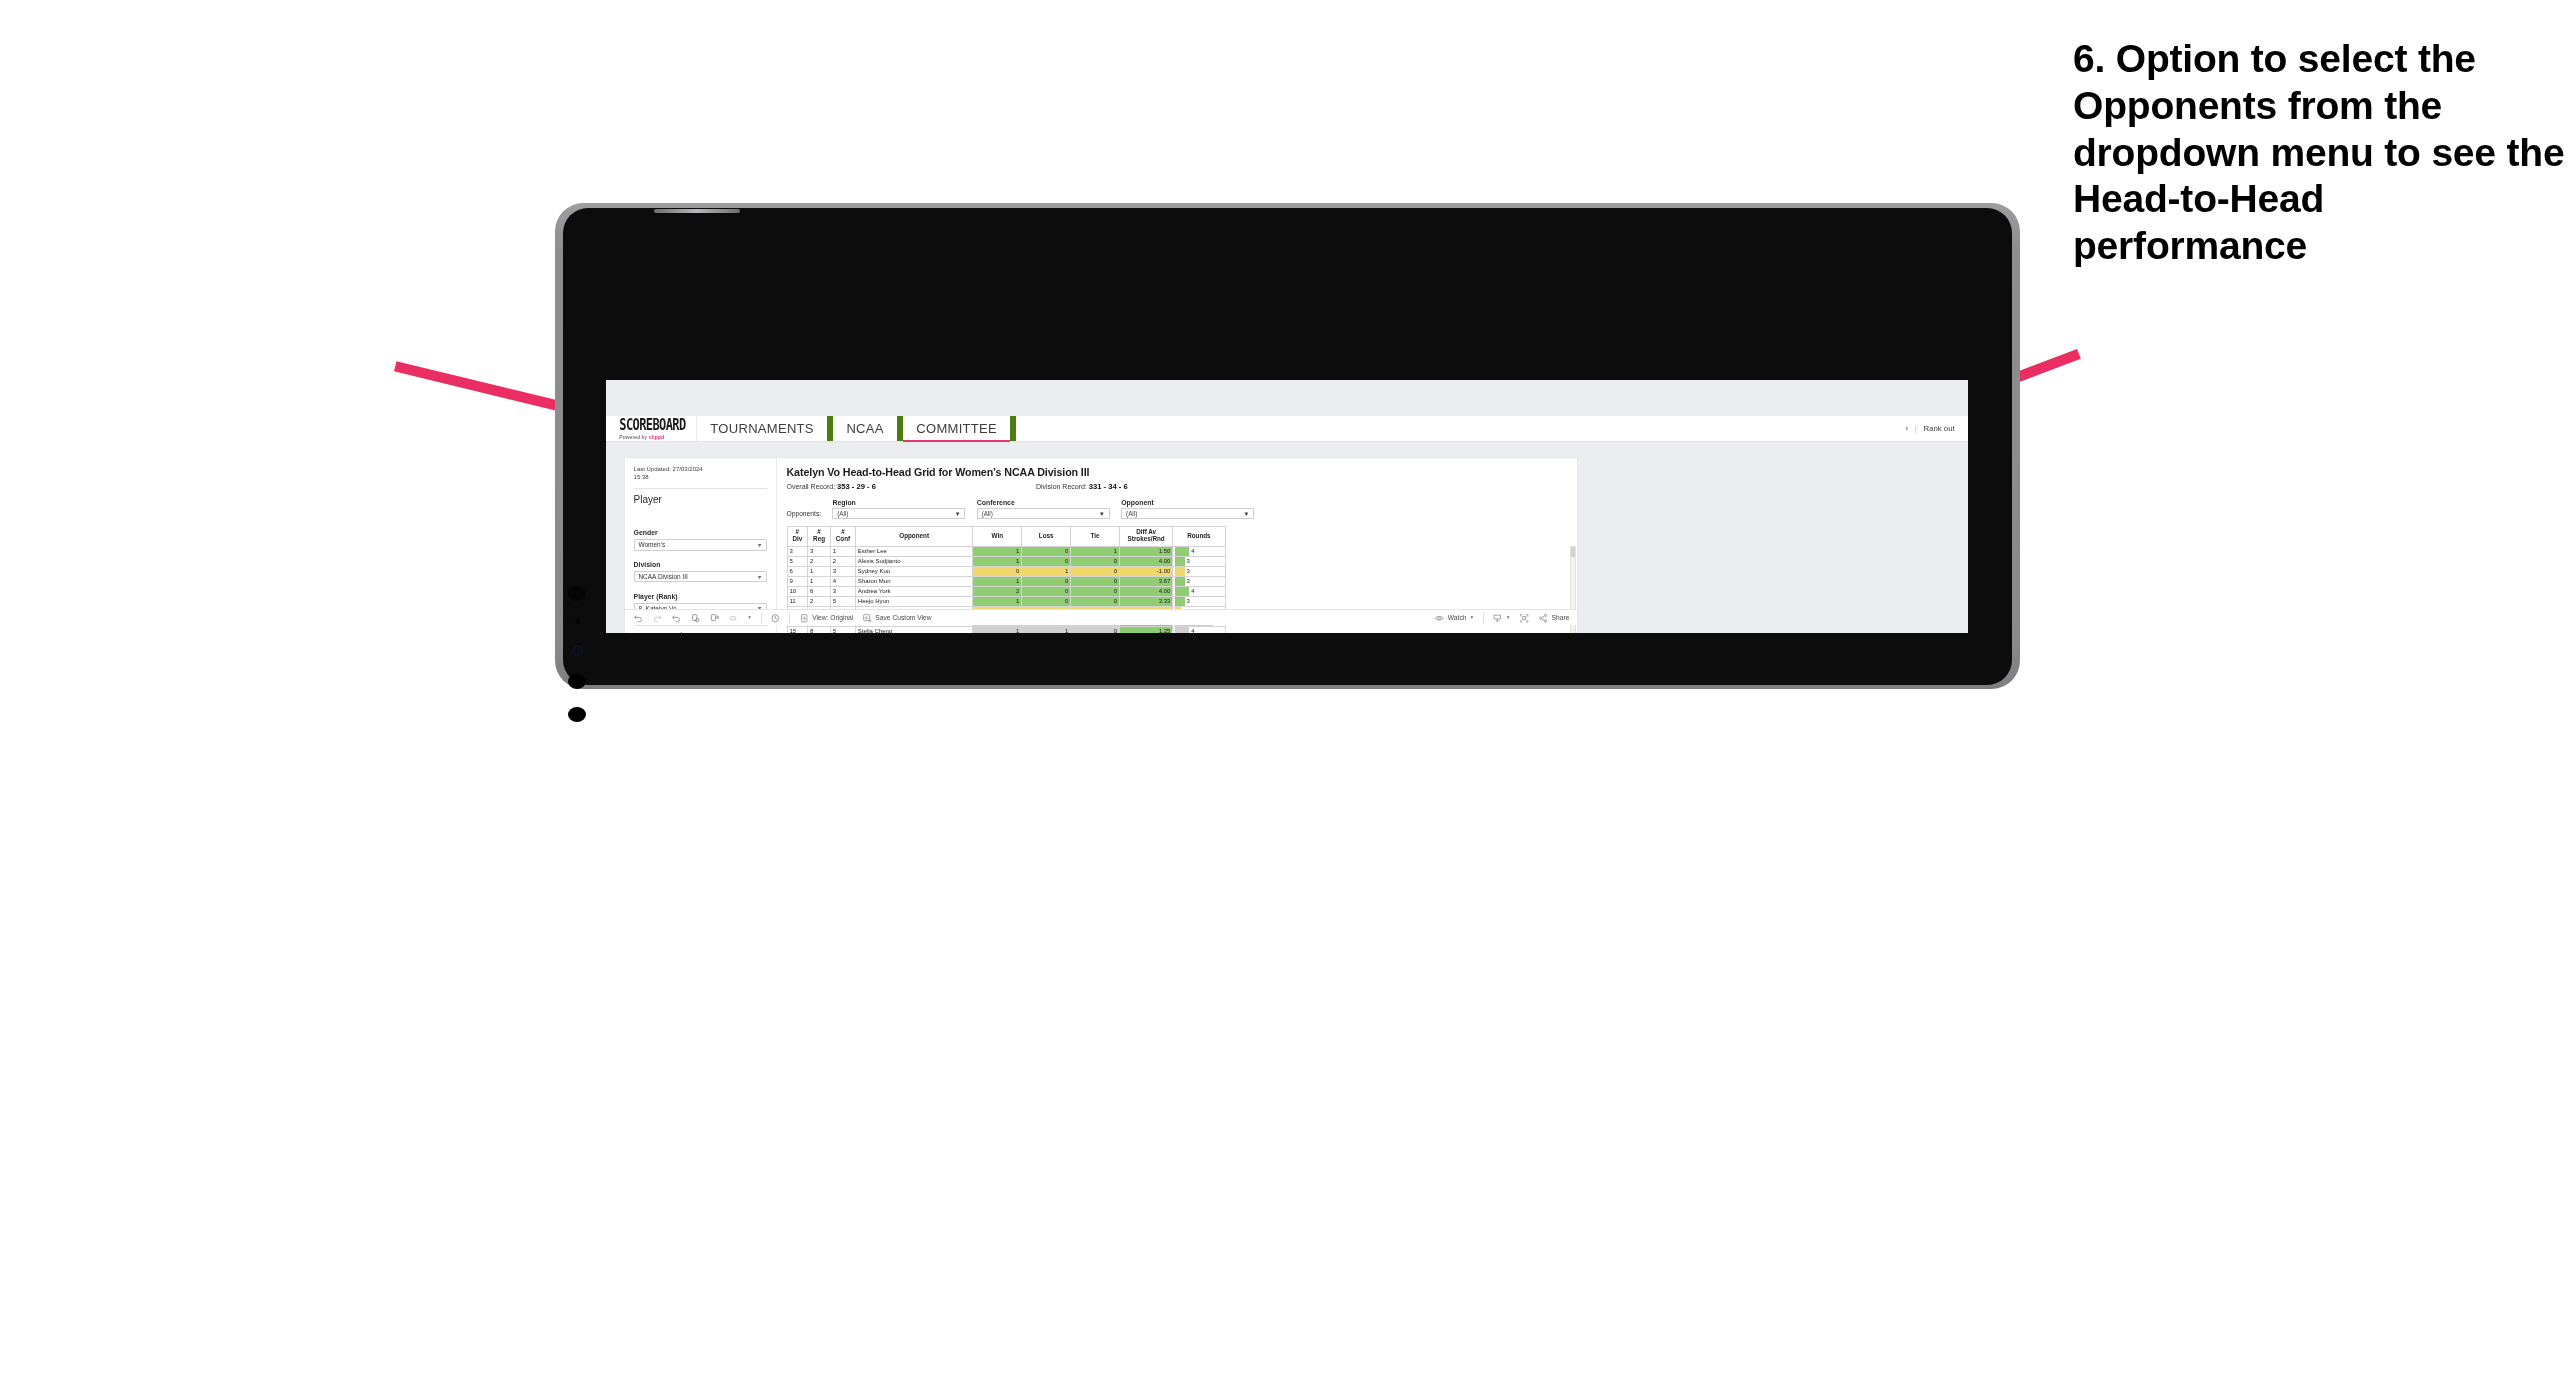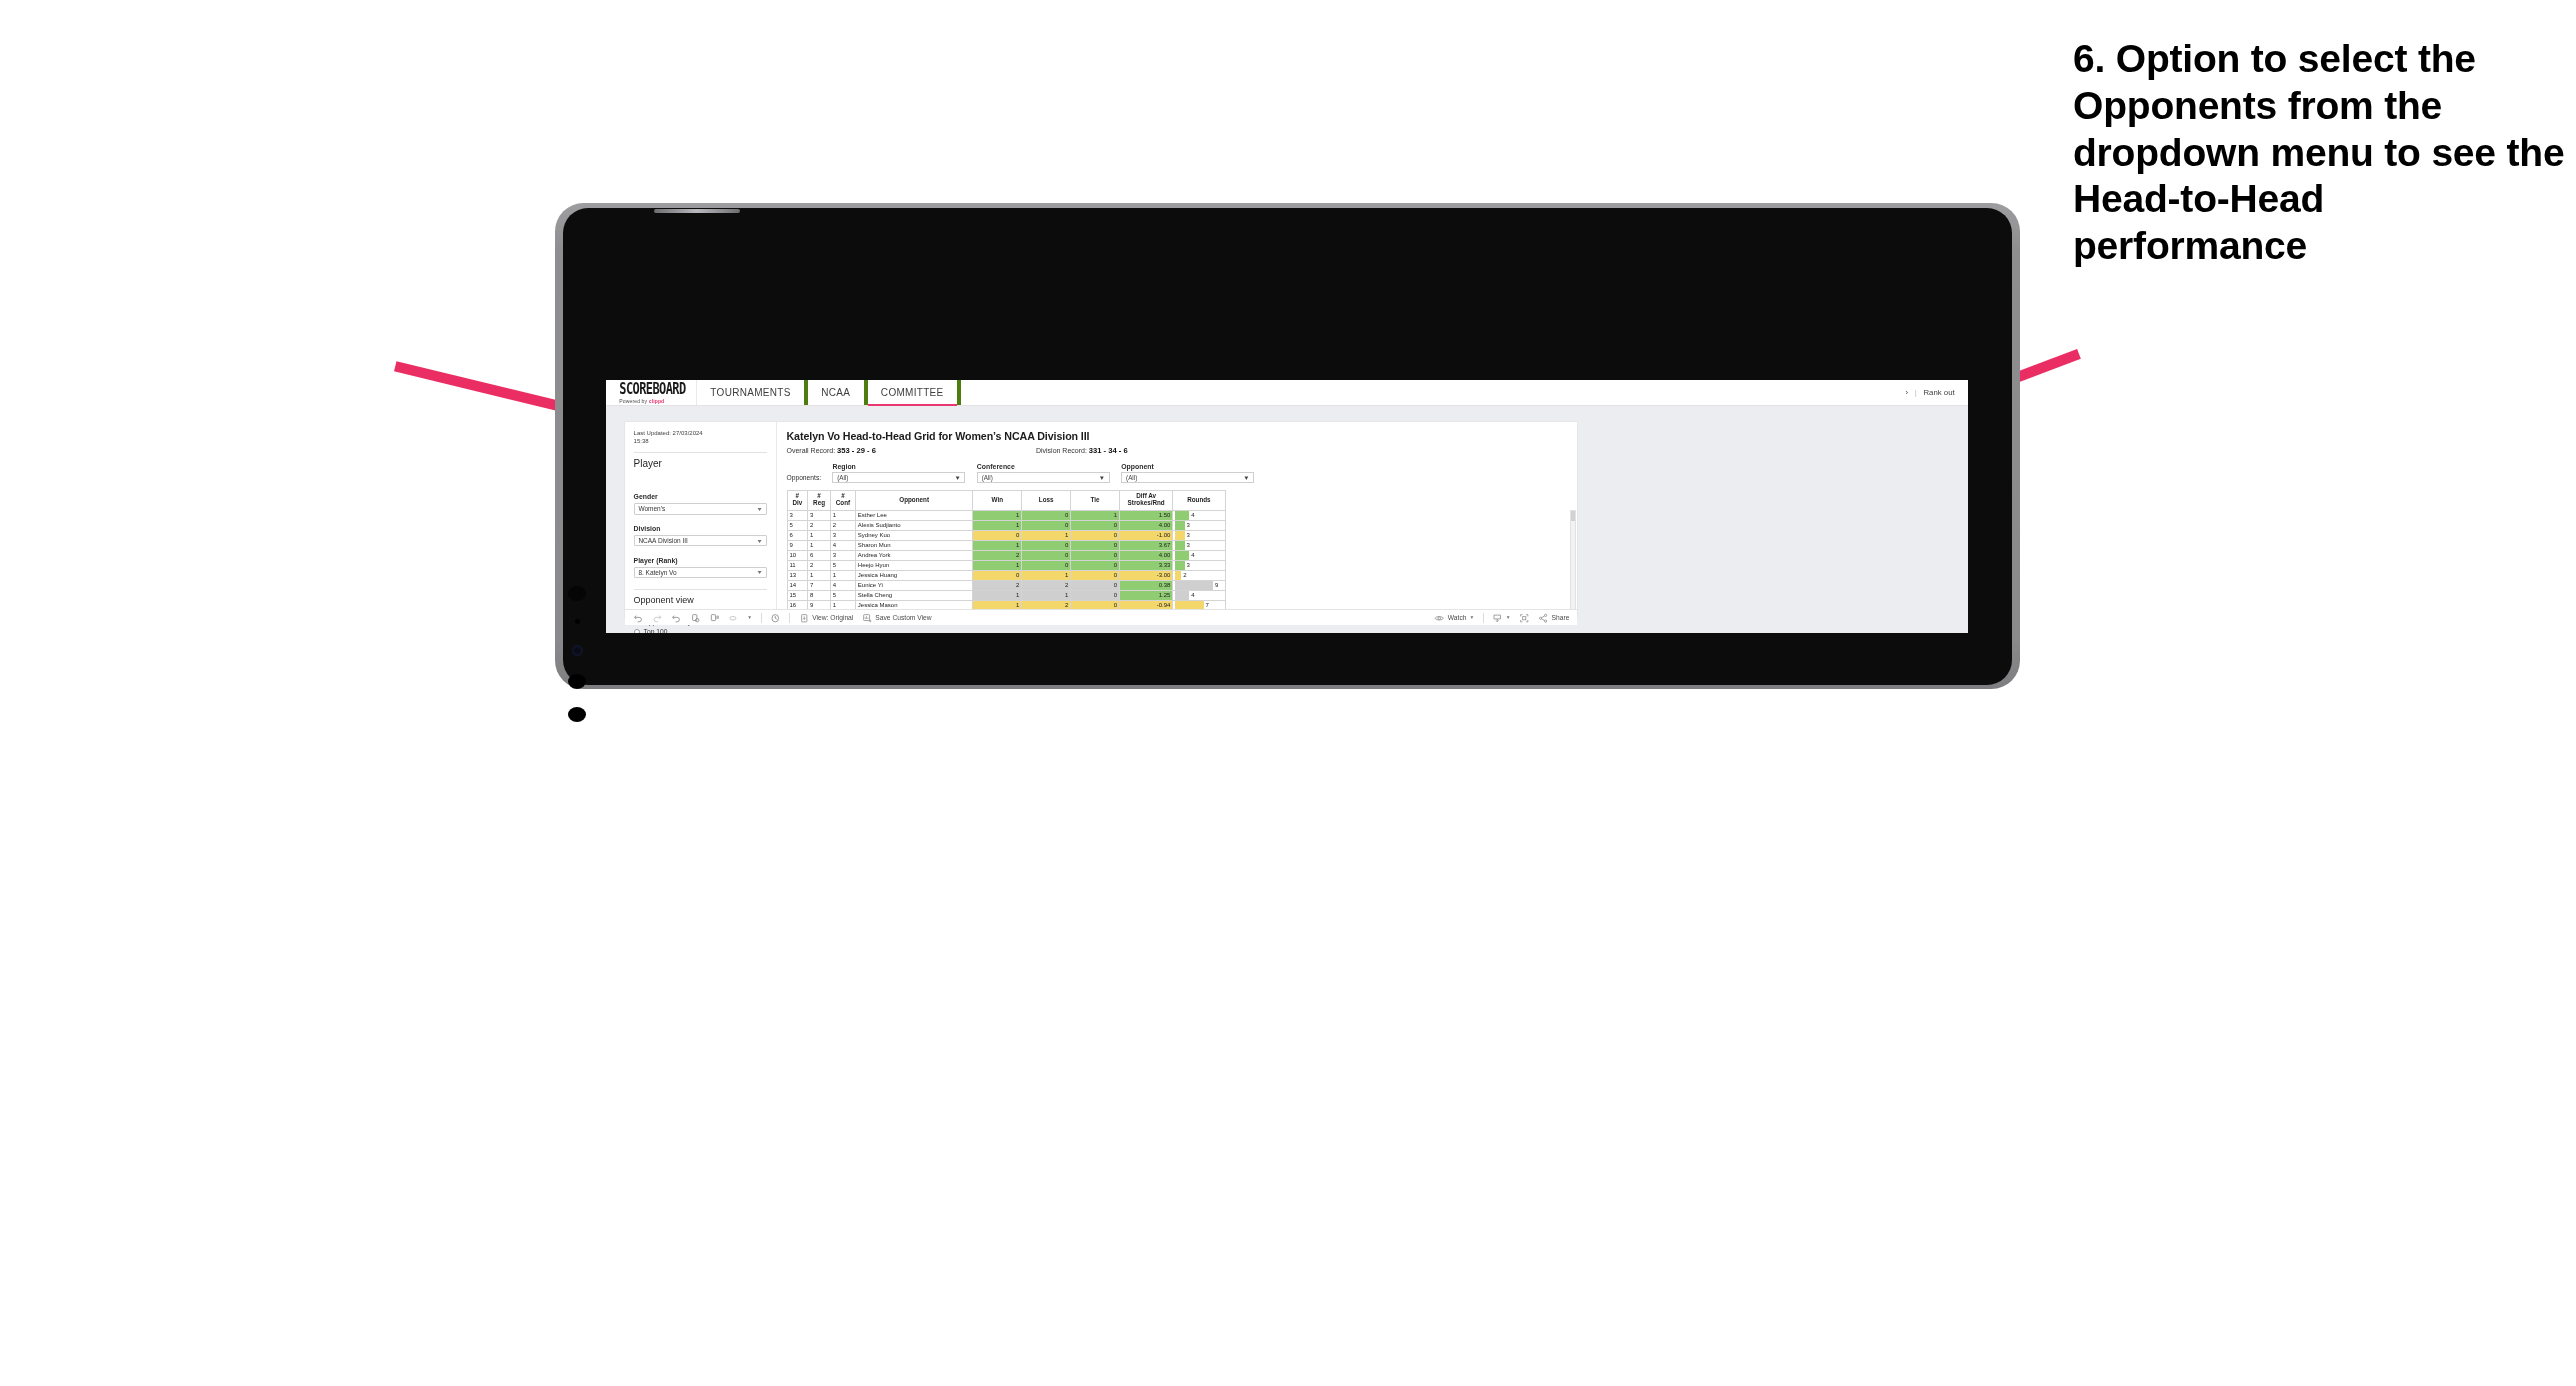--- a/index.html
+++ b/index.html
@@ -54,33 +54,34 @@
   #app {
     position: absolute; left: 606px; top: 380px;
     width: 1362px; height: 253px;
     background: #ebedf0; overflow: hidden;
   }
 
   
   .topnav {
     height: 26px; background: #fff; display: flex; align-items: stretch;
     border-bottom: 1px solid #e3e3e3;
+    margin-top: 36px;
   }
   .brand { padding: 1.9px 10.5px 0 13.3px; display:flex; flex-direction:column; justify-content:center;
            border-right: 1px solid #eaeaea; }
   .brand-name {
     font-family: "DejaVu Sans Mono", monospace;
     font-weight: 700; font-size: 12px; letter-spacing: -0.6px; color:#1b1b1b;
     line-height: 1; transform: scaleY(1.28); transform-origin: left center;
   }
   .brand-sub { font-size: 5.1px; color:#4a4a4a; margin-top: 3.3px; letter-spacing:0.1px; }
   .brand-sub b { color:#e8366f; font-weight:700; }
   .navitem {
-    display:flex; align-items:center; padding: 0 13.3px; font-size: 10px;
-    letter-spacing: 0.3px; color:#3d3d3d; border-right:4px solid #4d7c0f;
+    display:flex; align-items:center; padding: 0 13.3px; font-size: 13px;
+    letter-spacing: 0.3px; color:#3d3d3d; border-right:6px solid #4d7c0f;
     position: relative; white-space: nowrap;
   }
   .navitem.active::after {
     content:""; position:absolute; left:0; right:0; bottom:-1px; height:1.9px; background:#e8366f;
   }
   .nav-right { margin-left:auto; display:flex; align-items:center; padding-right: 13.3px; gap:6.7px;
                font-size: 7.8px; color:#3d3d3d; }
   .nav-right .sep { color:#bbb; }
 
   

